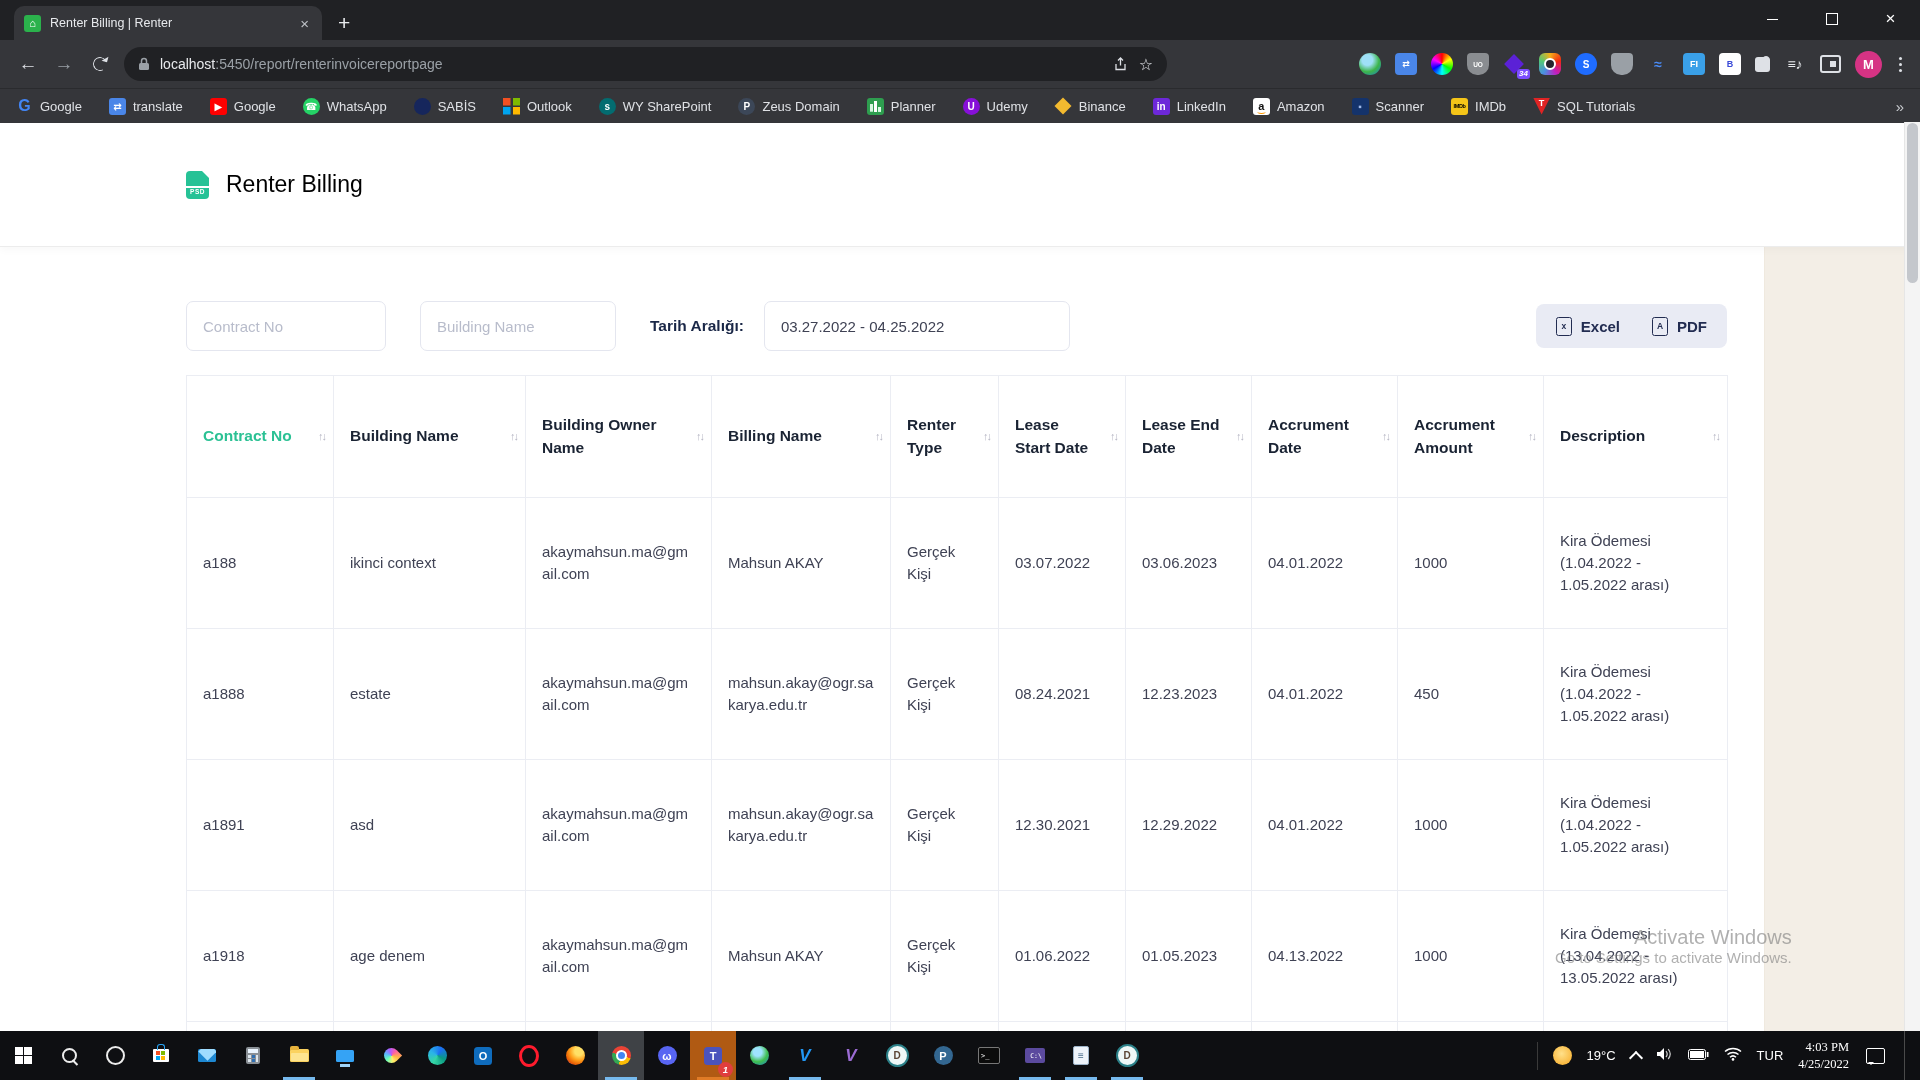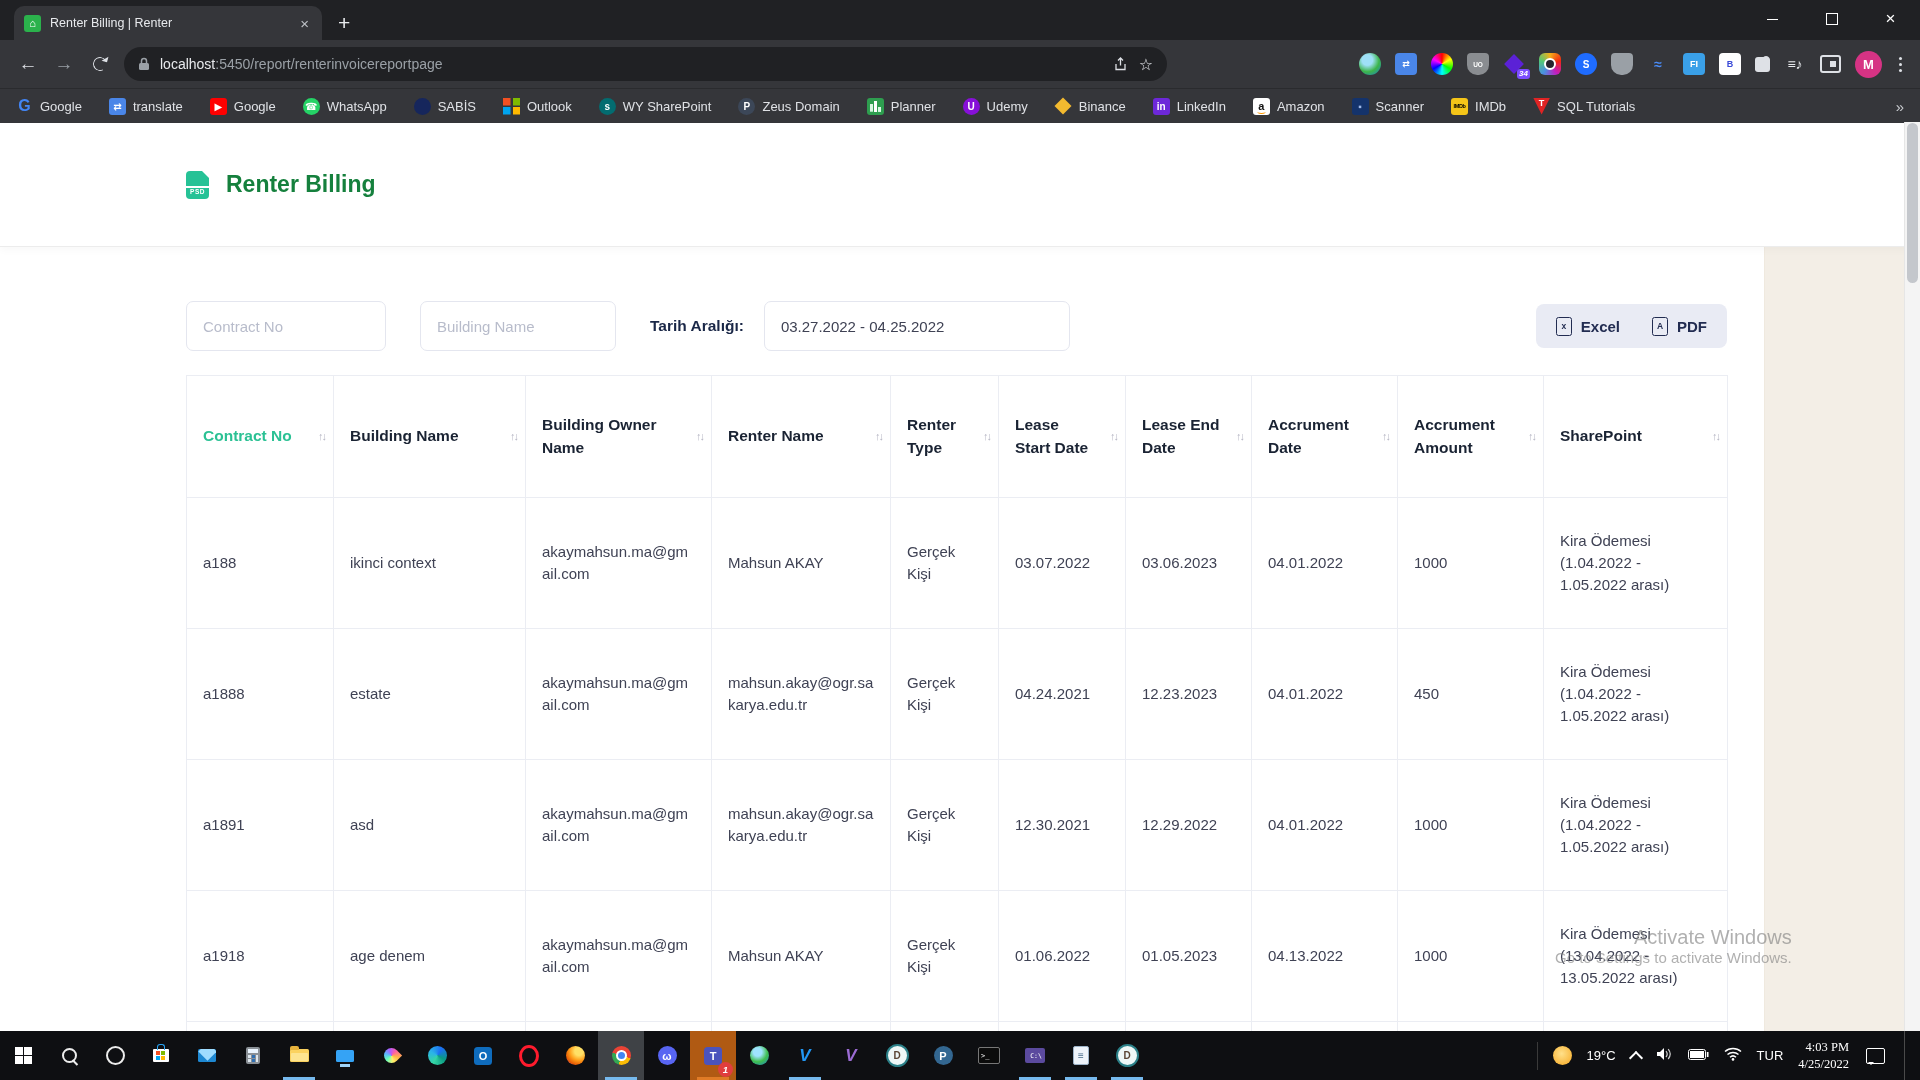--- a/index.html
+++ b/index.html
@@ -78,21 +78,21 @@
   .b-sqlt{background:#e02424;clip-path:polygon(0 0,100% 0,50% 100%);color:#fff;font-size:9px;align-items:flex-start;}
   .bm-overflow{margin-left:auto;color:#c7cace;font-size:15px;}
   
   .page{position:relative;height:909px;background:#fff;}
   .title-band{height:123px;display:flex;align-items:center;padding-left:186px;gap:17px;position:relative;z-index:2;
     background:#fff;box-shadow:0 1px 0 #ececec,0 4px 8px rgba(0,0,0,.03);}
   .file-icon{width:23px;height:28px;border-radius:4px;position:relative;
     background:linear-gradient(#26c296 0 52%,#fff 52% 62%,#26c296 62% 100%);}
   .file-icon::after{content:"";position:absolute;top:0;right:0;border-left:7px solid transparent;border-top:7px solid #fff;}
   .file-icon b{position:absolute;bottom:4px;left:0;right:0;text-align:center;color:#fff;font-size:6.5px;letter-spacing:.5px;}
-  .page-title{font-size:23px;font-weight:700;color:#15803d;}
+  .page-title{font-size:23px;font-weight:400;color:#000000;}
   .content{position:absolute;top:123px;left:0;right:0;bottom:0;background:#fff;overflow:hidden;}
   .beige-band{position:absolute;top:0;bottom:0;left:1764px;right:15px;background:#f3eee6;border-left:1px solid #efe9df;}
   .filter-row{position:absolute;top:55px;left:186px;width:1541px;display:flex;align-items:center;}
   .filter-input{width:166px;height:48px;border:1px solid #e4e6ef;border-radius:7px;padding:0 16px;
     font-size:15px;color:#3f4254;outline:none;background:#fff;font-family:inherit;}
   .filter-input::placeholder{color:#b8bccb;}
   .f2{margin-left:34px;width:162px;}
   .date-label{margin-left:34px;font-size:15.5px;font-weight:700;color:#1a2747;}
   .date-input{margin-left:20px;width:272px;}
   .export-group{margin-left:auto;background:#e9ebf4;border-radius:8px;height:44px;display:flex;align-items:center;padding:0 4px;}
@@ -414,33 +414,33 @@
       </colgroup>
       <thead>
         <tr>
 
             <th class="active"><span>Contract No</span><span class="sort"></span></th>
 
             <th><span>Building Name</span><span class="sort"></span></th>
 
             <th><span>Building Owner Name</span><span class="sort"></span></th>
 
-            <th><span>Renter Name</span><span class="sort"></span></th>
+            <th><span>Billing Name</span><span class="sort"></span></th>
 
             <th><span>Renter Type</span><span class="sort"></span></th>
 
             <th><span>Lease Start Date</span><span class="sort"></span></th>
 
             <th><span>Lease End Date</span><span class="sort"></span></th>
 
             <th><span>Accrument Date</span><span class="sort"></span></th>
 
             <th><span>Accrument Amount</span><span class="sort"></span></th>
 
-            <th><span>SharePoint</span><span class="sort"></span></th>
+            <th><span>Description</span><span class="sort"></span></th>
 
         </tr>
       </thead>
       <tbody>
 
           <tr>
             <td>a188</td>
             <td>ikinci context</td>
             <td class="brk">akaymahsun.ma@gmail.com</td>
             <td class="brk">Mahsun AKAY</td>
@@ -451,21 +451,21 @@
             <td>1000</td>
             <td>Kira Ödemesi (1.04.2022 - 1.05.2022 arası)</td>
           </tr>
 
           <tr>
             <td>a1888</td>
             <td>estate</td>
             <td class="brk">akaymahsun.ma@gmail.com</td>
             <td class="brk">mahsun.akay@ogr.sakarya.edu.tr</td>
             <td>Gerçek Kişi</td>
-            <td>04.24.2021</td>
+            <td>08.24.2021</td>
             <td>12.23.2023</td>
             <td>04.01.2022</td>
             <td>450</td>
             <td>Kira Ödemesi (1.04.2022 - 1.05.2022 arası)</td>
           </tr>
 
           <tr>
             <td>a1891</td>
             <td>asd</td>
             <td class="brk">akaymahsun.ma@gmail.com</td>

